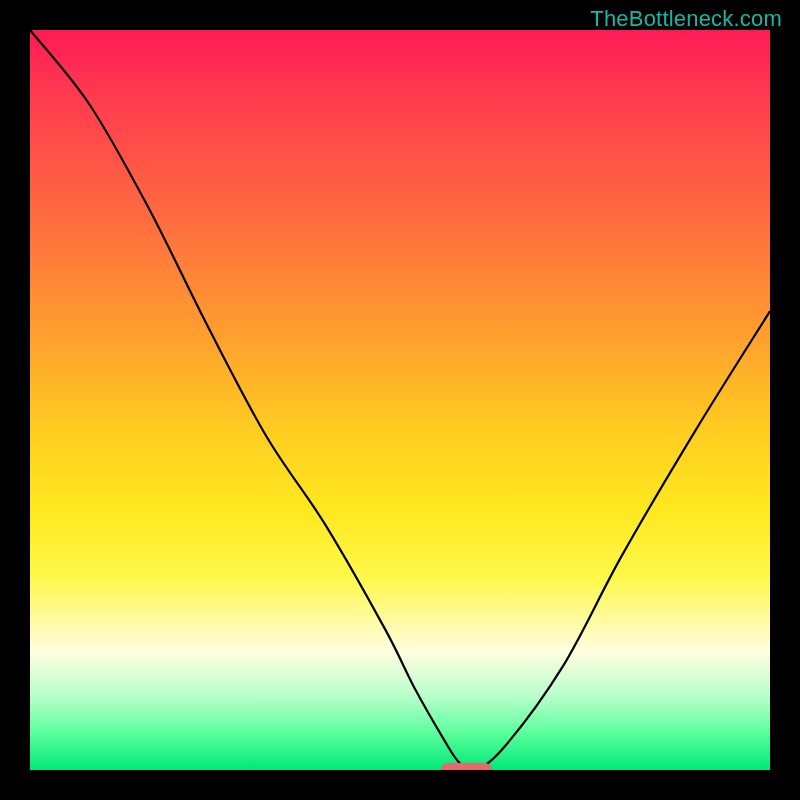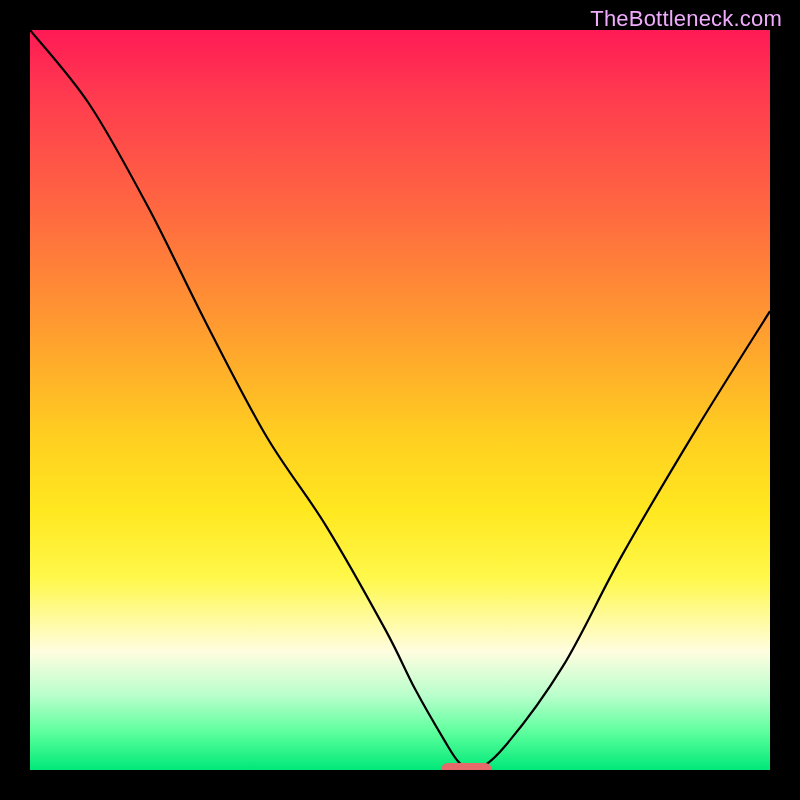--- a/index.html
+++ b/index.html
@@ -14,21 +14,21 @@
   .frame {
     position: relative;
     width: 800px;
     height: 800px;
     background: #000;
   }
   .watermark {
     position: absolute;
     top: 6px;
     right: 18px;
-    color: #f0abfc;
+    color: #14b8a6;
     font-size: 22px;
     letter-spacing: 0.2px;
     z-index: 10;
   }
   .plot-area {
     position: absolute;
     left: 30px;
     top: 30px;
     width: 740px;
     height: 740px;

